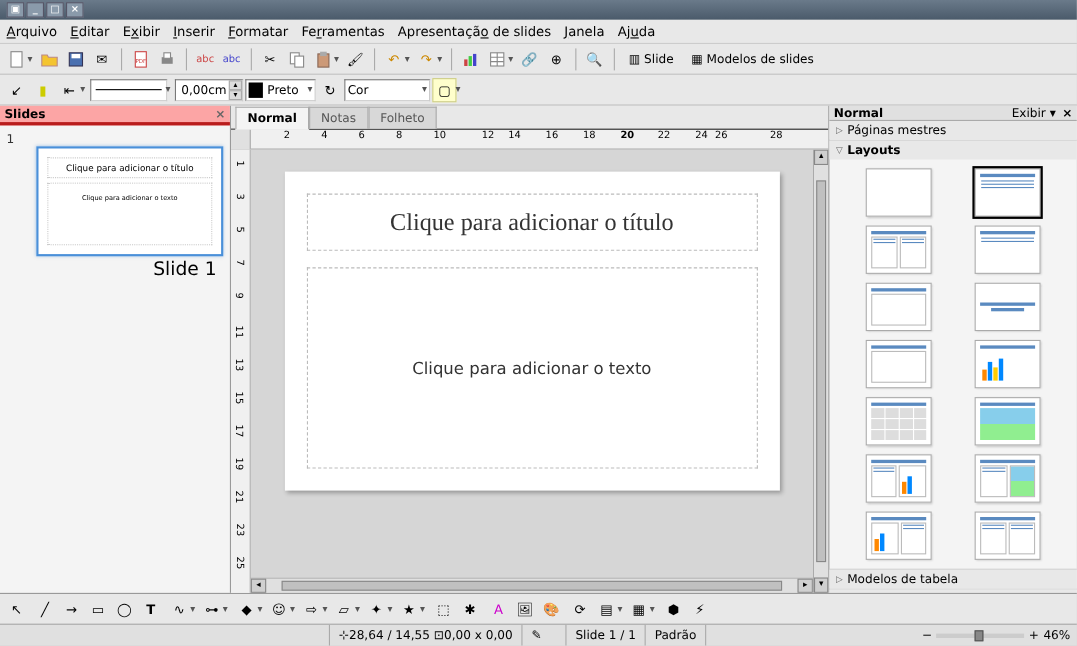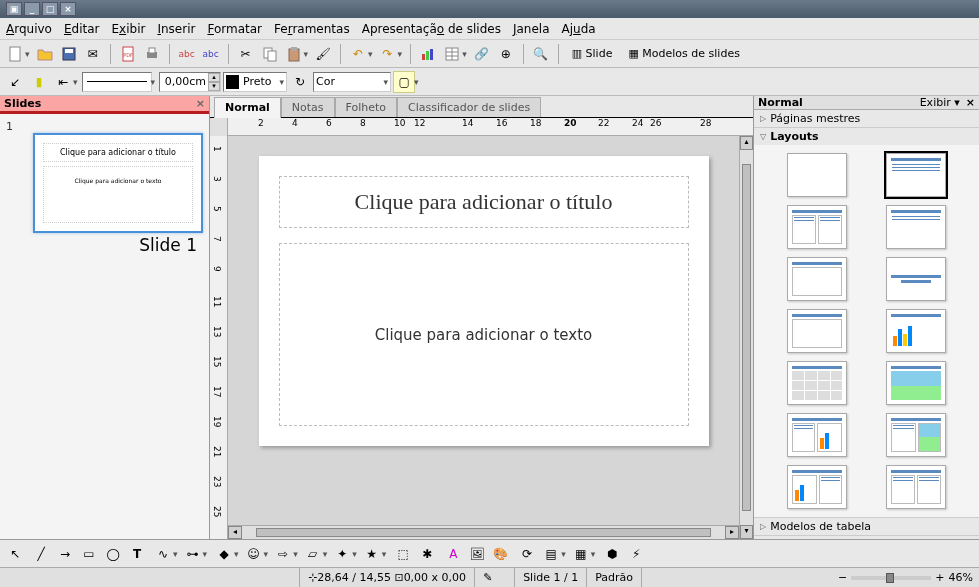--- a/index.html
+++ b/index.html
@@ -240,31 +240,30 @@
         <div class="slidecap">Slide 1</div>
       </div>
     </div>
   </div>
 
   <div class="center">
     <div class="tabs">
       <div class="tab active">Normal</div>
       <div class="tab">Notas</div>
       <div class="tab">Folheto</div>
-      <div class="tab">Classificador de slides</div>
     </div>
     <div class="rulerh">
       <div class="corner"></div>
       <div class="ticks" id="rulerh-ticks">
           <span class="tick" style="left: 30px;">2</span>
           <span class="tick" style="left: 64px;">4</span>
           <span class="tick" style="left: 98px;">6</span>
           <span class="tick" style="left: 132px;">8</span>
           <span class="tick" style="left: 166px;">10</span>
-          <span class="tick" style="left: 186px;">12</span>
+          <span class="tick" style="left: 210px;">12</span>
           <span class="tick" style="left: 234px;">14</span>
           <span class="tick" style="left: 268px;">16</span>
           <span class="tick" style="left: 302px;">18</span>
           <span class="tick" style="left: 336px; font-weight: bold;">20</span>
           <span class="tick" style="left: 370px;">22</span>
           <span class="tick" style="left: 404px;">24</span>
           <span class="tick" style="left: 422px;">26</span>
           <span class="tick" style="left: 472px;">28</span>
         </div>
     </div>

